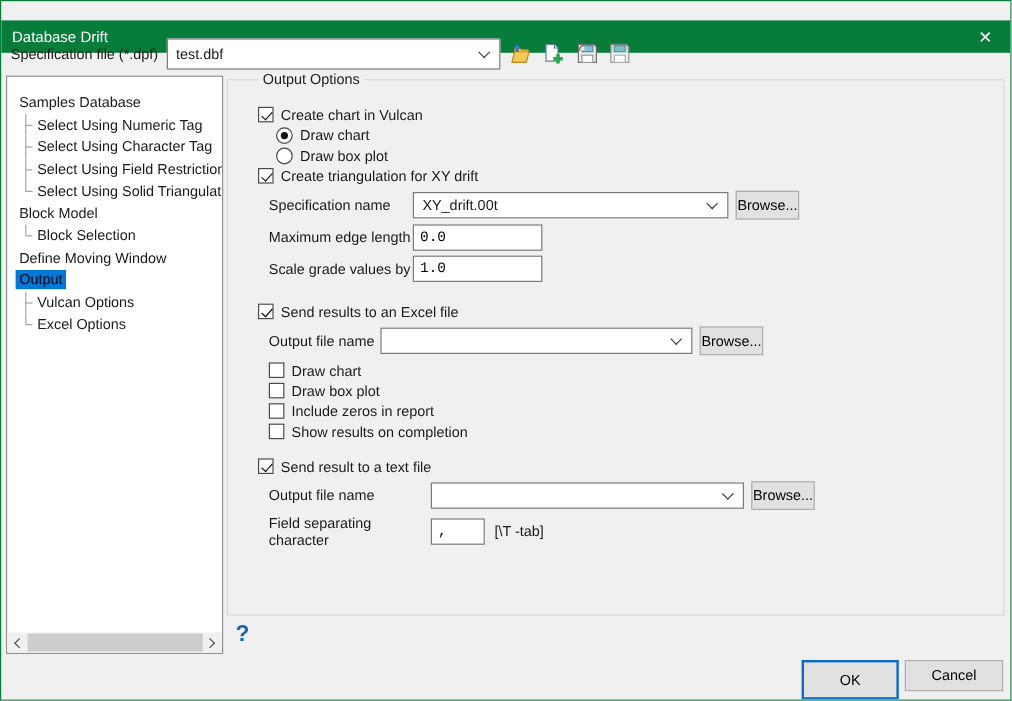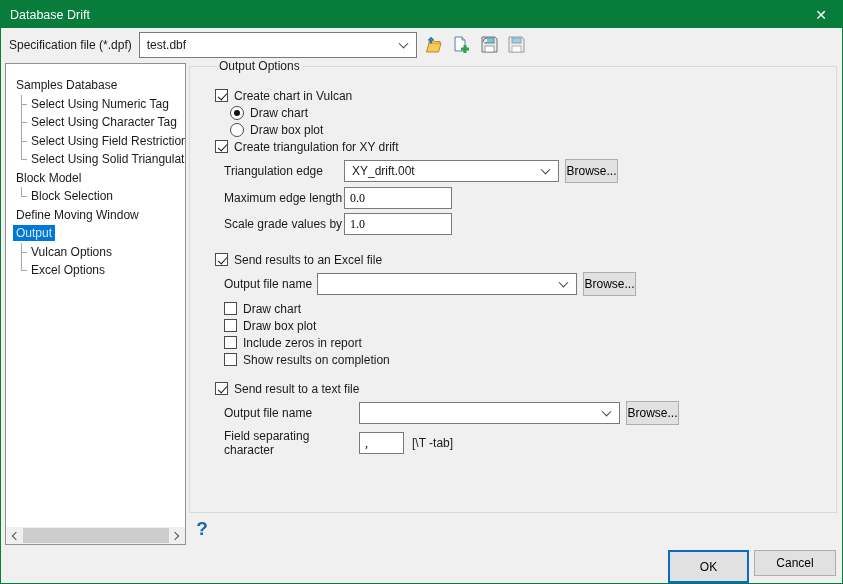--- a/index.html
+++ b/index.html
@@ -6,21 +6,21 @@
   html,body { background:#c8c8c8; }
   body { font-family:"Liberation Sans", sans-serif; font-size:12px; color:#1a1a1a; }
 
   .dialog {
     position:relative; width:843px; height:584px;
     background:#f0f0f0; border:1px solid #077c3b; overflow:hidden;
   }
 
   
   .titlebar {
-    position:absolute; top:0; left:0; right:0; height:27px;
+    position:absolute; top:16px; left:0; right:0; height:27px;
     background:#077c3b; color:#fff; display:flex; align-items:center;
     padding-left:9px; font-size:12.5px;
   }
   .close-btn {
     position:absolute; top:0; right:0; width:42px; height:27px;
     display:flex; align-items:center; justify-content:center;
     color:#fff; font-size:14px; cursor:default;
   }
 
   
@@ -47,21 +47,21 @@
     position:absolute; left:4px; top:62px; width:181px; height:482px;
     background:#fff; border:1px solid #919191; overflow:hidden;
   }
   .tree { padding-top:12px; }
   .tree-row {
     display:flex; align-items:center; height:18.5px;
     white-space:nowrap; overflow:hidden; padding-left:7px;
   }
   .tree-row.child { padding-left:11px; }
   .tree-label { padding:1px 3px; }
-  .tree-label.selected { background:#0078d7; color:#e5e5e5; }
+  .tree-label.selected { background:#0078d7; color:#000000; }
   .conn { position:relative; width:11px; height:18.5px; flex:none; }
   .conn::before {
     content:''; position:absolute; left:4px; top:0; bottom:0;
     border-left:1px solid #a6a6a6;
   }
   .conn.last::before { bottom:50%; }
   .conn::after {
     content:''; position:absolute; left:4px; top:50%; width:6px;
     border-top:1px solid #a6a6a6;
   }
@@ -108,21 +108,21 @@
   }
   .radio.checked::after {
     content:''; position:absolute; left:3px; top:3px; width:6px; height:6px;
     border-radius:50%; background:#111;
   }
 
   .field-row { display:flex; align-items:center; margin:4px 0 4px 9px; }
   .field-label { flex:none; }
   .textinput {
     height:22px; border:1px solid #7a7a7a; background:#fff;
-    font-family:Liberation Serif, serif; font-size:12px; padding:0 5px;
+    font-family:Liberation Mono, monospace; font-size:12px; padding:0 5px;
   }
   .btn {
     height:24px; background:#e1e1e1; border:1px solid #adadad;
     font-family:"Liberation Sans", sans-serif; font-size:12px;
     display:flex; align-items:center; justify-content:center;
   }
   .browse-btn { width:53px; margin-left:6px; }
   .hint { margin-left:8px; }
   .spacer12 { height:12px; }
 
@@ -257,22 +257,22 @@
     <div class="radio-row">
       <span class="radio"></span>
       <span>Draw box plot</span>
     </div>
     <div class="check-row">
       <span class="checkbox checked"></span>
       <span>Create triangulation for XY drift</span>
     </div>
 
     <div class="field-row">
-      <span class="field-label" style="width:120px">Triangulation edge</span>
-      <div class="combobox ctl-combo" style="width:215px">
+      <span class="field-label" style="width:120px">Specification name</span>
+      <div class="combobox ctl-combo" style="width:263px">
         <span>XY_drift.00t</span>
         <i class="chev"></i>
       </div>
       <button class="btn browse-btn">Browse...</button>
     </div>
     <div class="field-row">
       <span class="field-label" style="width:120px">Maximum edge length</span>
       <input class="textinput" style="width: 108px;" value="0.0">
     </div>
     <div class="field-row">

